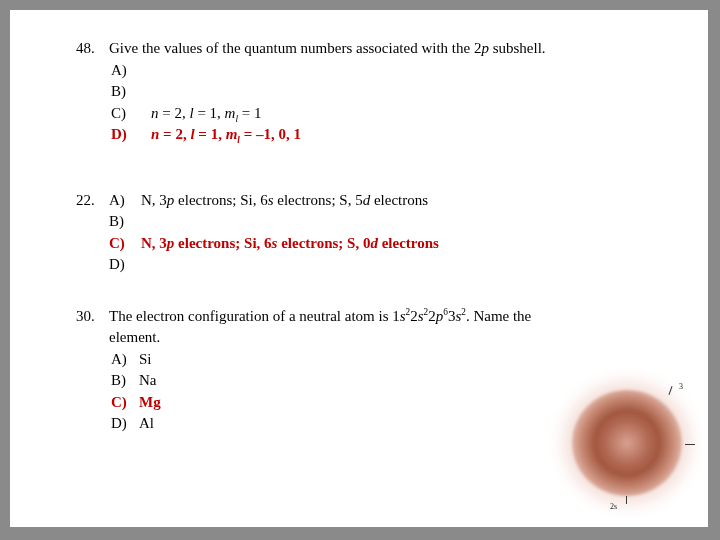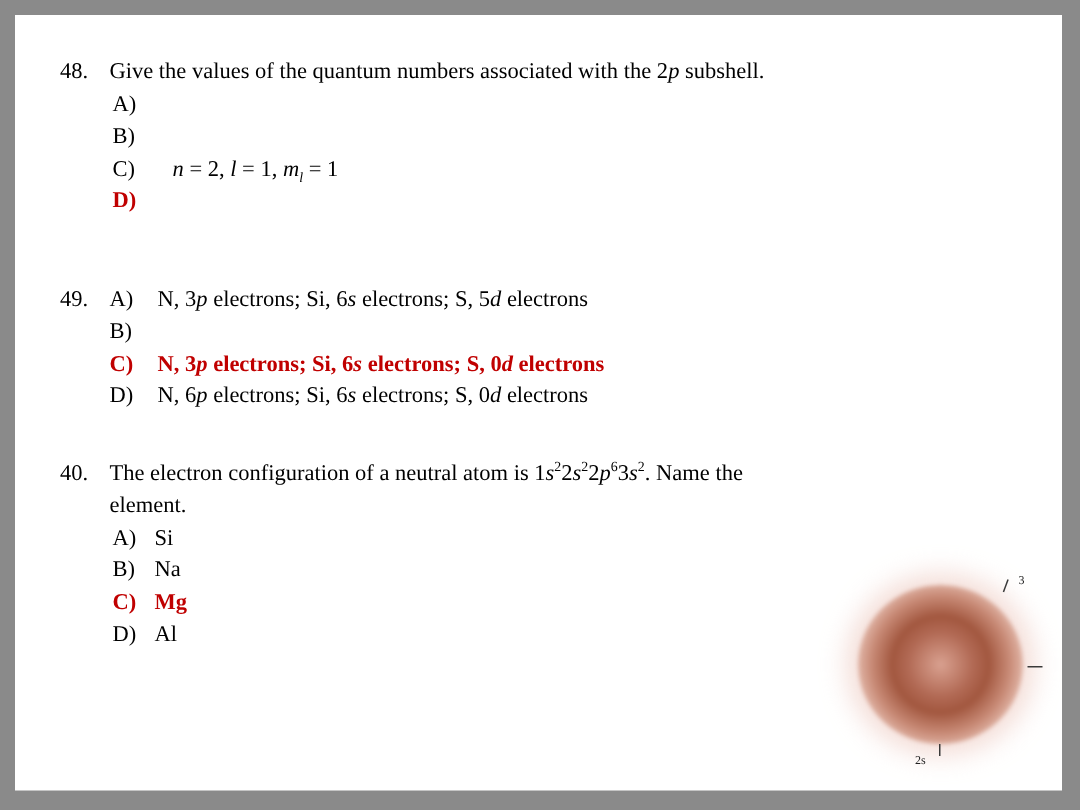--- a/index.html
+++ b/index.html
@@ -17,20 +17,21 @@
     background: #ffffff;
     padding: 28px 0 0 30px;
     overflow: hidden;
   }
 
   .question {
     display: flex;
     font-size: 15px;
     line-height: 21.5px;
     color: #000;
+    margin-left: 36px;
   }
   .q-num { width: 33px; flex: none; }
   .q-body { flex: 1; max-width: 600px; font-family: Liberation Serif, serif; }
   .stem { }
   .options { }
   .option { display: flex; }
   .opt-letter { width: 32px; flex: none; }
   .q48 .opt-letter { width: 40px; margin-left: 2px; }
   .q50 .opt-letter { width: 28px; margin-left: 2px; }
 
@@ -92,50 +93,50 @@
           </div>
           <div class="option">
             <span class="opt-letter">B)</span>
           </div>
           <div class="option">
             <span class="opt-letter">C)</span>
             <span class="opt-text"><i>n</i> = 2, <i>l</i> = 1, <i>m<sub>l</sub></i> = 1</span>
           </div>
           <div class="option correct">
             <span class="opt-letter">D)</span>
+            <span class="opt-text"><i>n</i> = 2, <i>l</i> = 1, <i>m<sub>l</sub></i> = –1, 0, 1</span>
           </div>
         </div>
       </div>
     </div>
 
     <div class="question q49">
-      <span class="q-num">49.</span>
+      <span class="q-num">22.</span>
       <div class="q-body">
         <div class="options">
           <div class="option">
             <span class="opt-letter">A)</span>
             <span class="opt-text">N, 3<i>p</i> electrons; Si, 6<i>s</i> electrons; S, 5<i>d</i> electrons</span>
           </div>
           <div class="option">
             <span class="opt-letter">B)</span>
           </div>
           <div class="option correct">
             <span class="opt-letter">C)</span>
             <span class="opt-text">N, 3<i>p</i> electrons; Si, 6<i>s</i> electrons; S, 0<i>d</i> electrons</span>
           </div>
           <div class="option">
             <span class="opt-letter">D)</span>
-            <span class="opt-text">N, 6<i>p</i> electrons; Si, 6<i>s</i> electrons; S, 0<i>d</i> electrons</span>
           </div>
         </div>
       </div>
     </div>
 
     <div class="question q50">
-      <span class="q-num">40.</span>
+      <span class="q-num">30.</span>
       <div class="q-body">
         <div class="stem">The electron configuration of a neutral atom is 1<i>s</i><sup>2</sup>2<i>s</i><sup>2</sup>2<i>p</i><sup>6</sup>3<i>s</i><sup>2</sup>. Name the<br>element.</div>
         <div class="options">
           <div class="option">
             <span class="opt-letter">A)</span>
             <span class="opt-text">Si</span>
           </div>
           <div class="option">
             <span class="opt-letter">B)</span>
             <span class="opt-text">Na</span>

